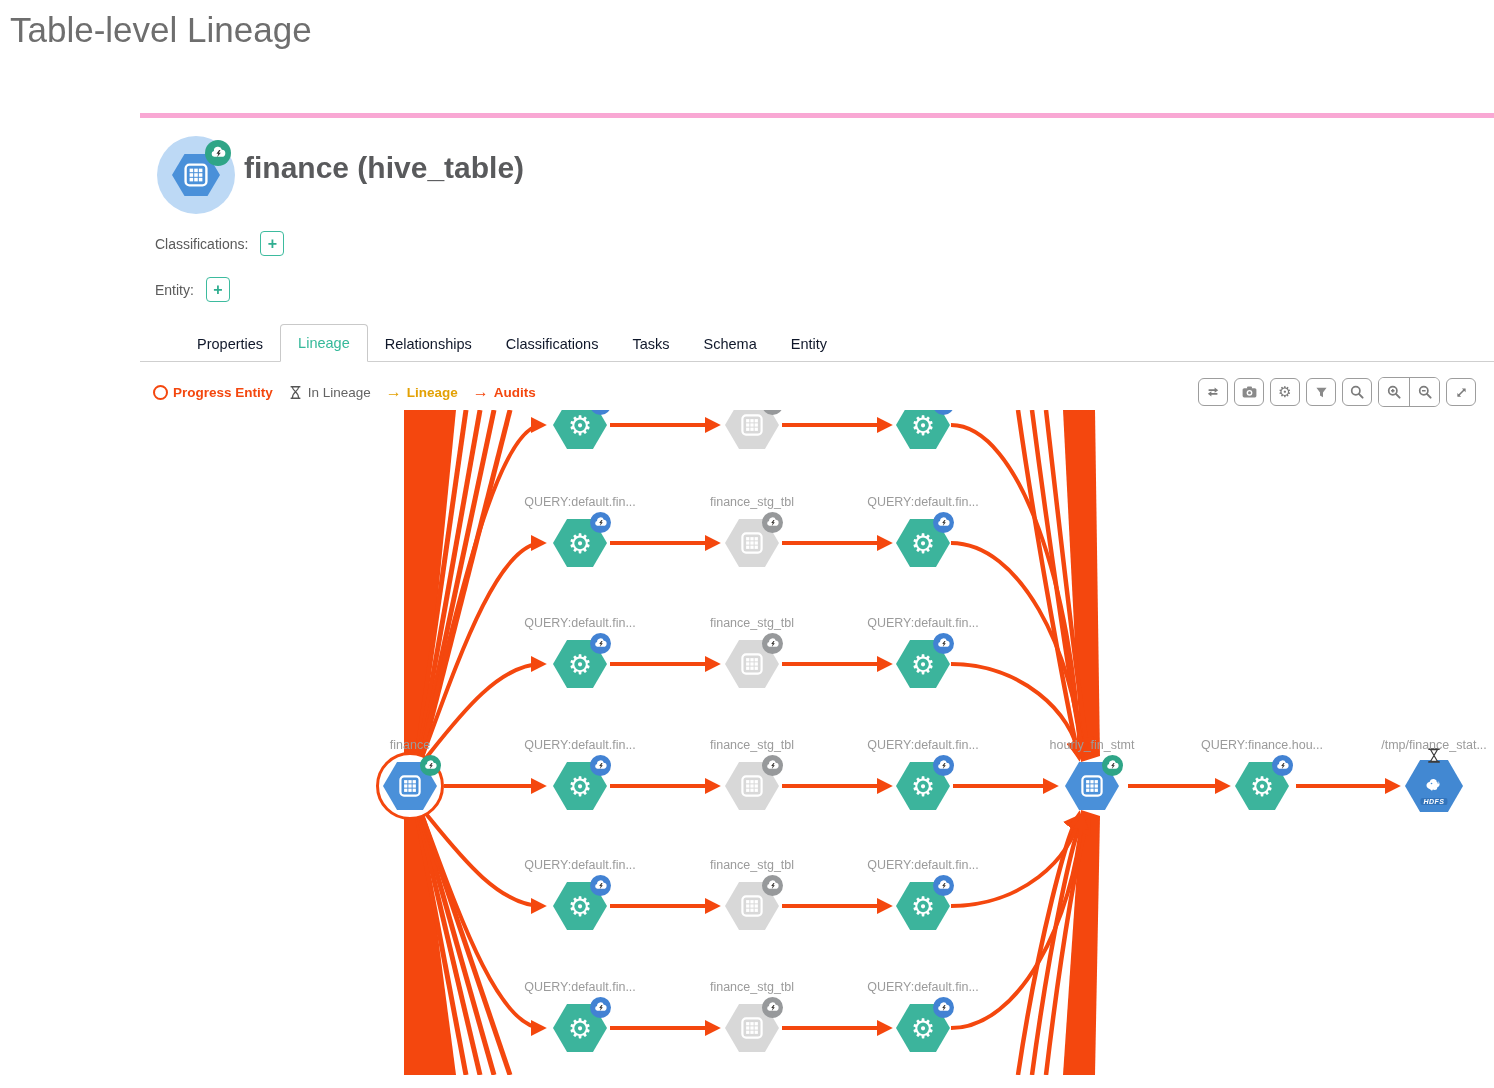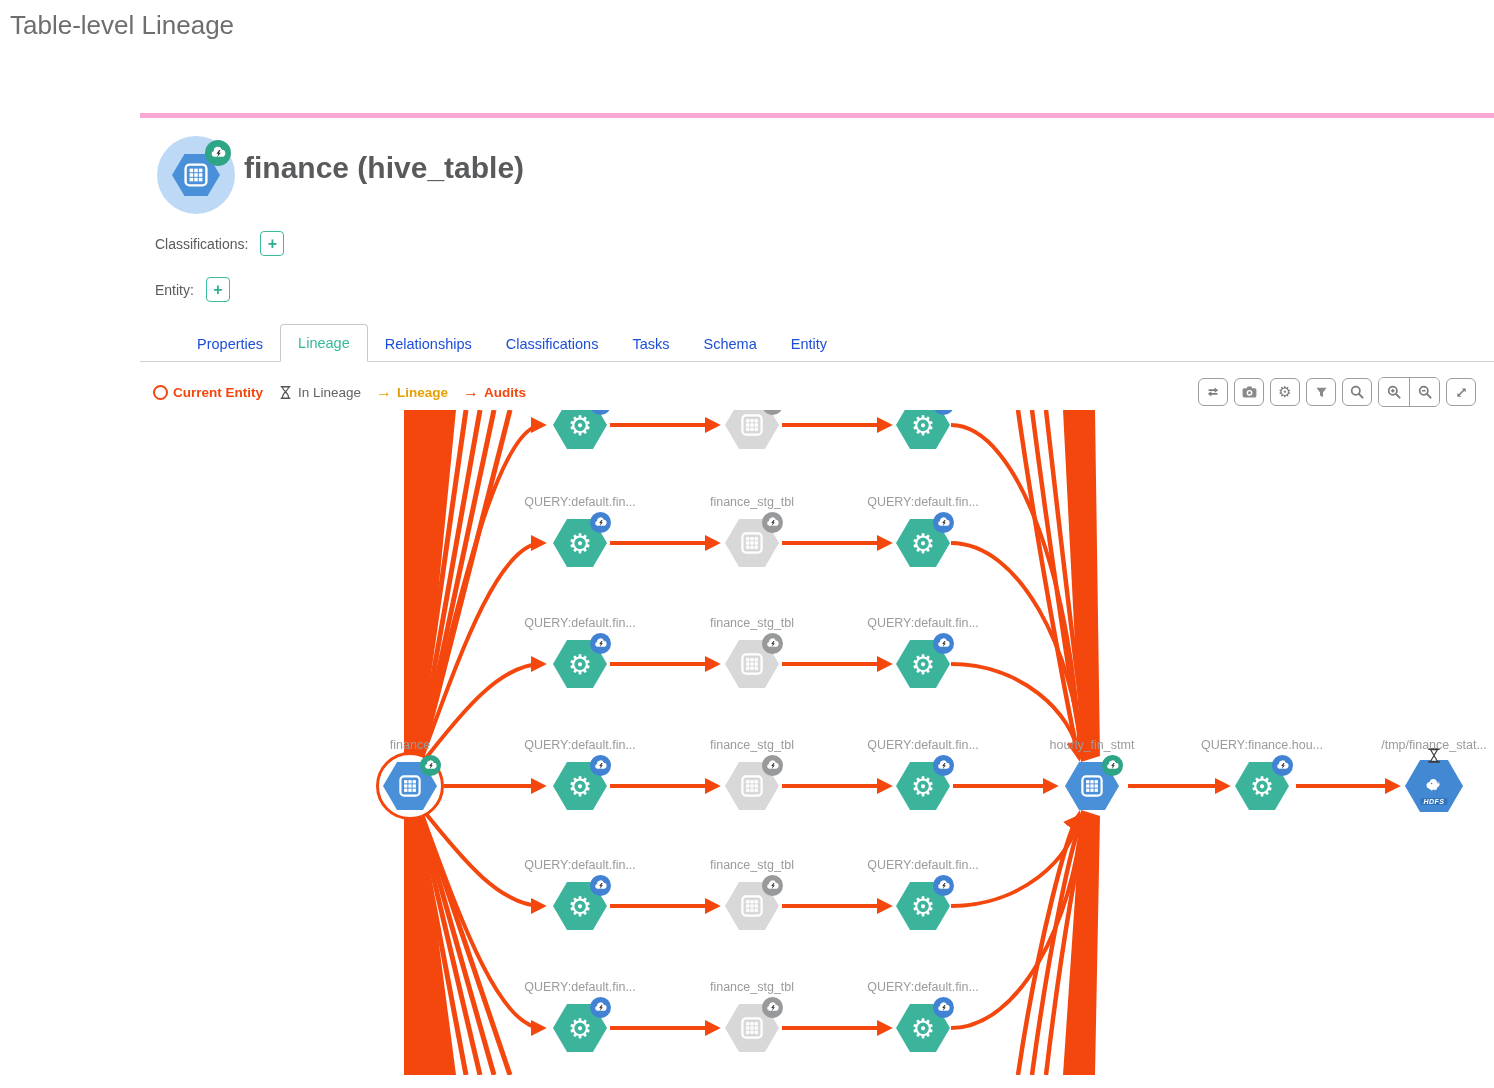--- a/index.html
+++ b/index.html
@@ -1,37 +1,37 @@
 <!DOCTYPE html>
 <html><head>
 <meta charset="utf-8">
 <style>
   html,body{margin:0;padding:0;background:#fff;}
   #app{position:relative;width:1494px;height:1088px;background:#fff;overflow:hidden;
        font-family:"Liberation Sans","DejaVu Sans",sans-serif;}
 
   
-  .page-title{position:absolute;left:10px;top:10px;font-size:26px;color:#6e6e6e;font-weight:400;}
+  .page-title{position:absolute;left:10px;top:10px;font-size:35px;color:#6e6e6e;font-weight:400;}
 
   
   .card{position:absolute;left:140px;top:113px;width:1354px;border-top:5px solid #f9a8d4;}
   .avatar{position:absolute;left:17px;top:18px;width:78px;height:78px;border-radius:50%;
           background:#bdd9f5;display:flex;align-items:center;justify-content:center;}
   .avatar .hex{width:48px;height:42px;}
   .entity-title{position:absolute;left:104px;top:33px;font-size:30px;font-weight:700;color:#595a5c;}
   .meta-row{position:absolute;left:15px;display:flex;align-items:center;gap:12px;font-size:14px;color:#5a5a5a;}
   .row-classifications{top:113px;}
   .row-terms{top:159px;}
   .plus-btn{width:24px;height:25px;border:1.5px solid #3dbb9e;border-radius:4px;background:#fff;
             color:#2fae90;font-size:16px;font-weight:700;display:flex;align-items:center;justify-content:center;cursor:pointer;}
 
   
   .tabbar{position:absolute;left:0;top:203px;width:1354px;height:41px;border-bottom:1px solid #cfcfcf;
           display:flex;align-items:flex-end;padding-left:40px;box-sizing:border-box;}
-  .tab{font-size:14.5px;color:#1d4ed8;padding:10px 17px;cursor:pointer;position:relative;top:1px;background:transparent;}
+  .tab{font-size:14.5px;color:#0f172a;padding:10px 17px;cursor:pointer;position:relative;top:1px;background:transparent;}
   .tab.active{color:#36b99a;background:#fff;border:1px solid #c9c9c9;border-bottom:1px solid #fff;
               border-radius:4px 4px 0 0;}
 
   
   .subbar{position:absolute;left:0;top:253px;width:1354px;height:42px;display:flex;align-items:center;justify-content:space-between;}
   .legend{display:flex;align-items:center;gap:15px;margin-left:13px;font-size:13.5px;font-weight:700;}
   .legend .item{display:flex;align-items:center;gap:5px;}
   .lg-circle{width:11px;height:11px;border:2.5px solid #f4470e;border-radius:50%;display:inline-block;}
   .lg-current{color:#f4470e;}
   .lg-progress{color:#636363;font-weight:400;font-size:13.5px;}
@@ -124,21 +124,21 @@
     <div class="tab">Classifications</div>
     <div class="tab">Tasks</div>
     <div class="tab">Schema</div>
     <div class="tab">Entity</div>
   </div>
 
   <div class="subbar">
     <div class="legend">
       <span class="item lg-current">
         <span class="lg-circle"></span>
-        <span>Current Entity</span>
+        <span>Progress Entity</span>
       </span>
       <span class="item lg-progress">
         <svg width="15" height="15" viewBox="0 0 16 16">
               <path d="M3.4 1.9h9.2M3.4 14.1h9.2" stroke="#555" stroke-width="1.6" stroke-linecap="round"></path>
               <path d="M4.7 2.2c0 4.6 6.6 4.6 6.6 11.6M11.3 2.2c0 4.6-6.6 4.6-6.6 11.6" stroke="#555" stroke-width="1.3" fill="none"></path>
             </svg>
         <span>In Lineage</span>
       </span>
       <span class="item lg-lineage">
         <span class="lg-arrow">→</span>

